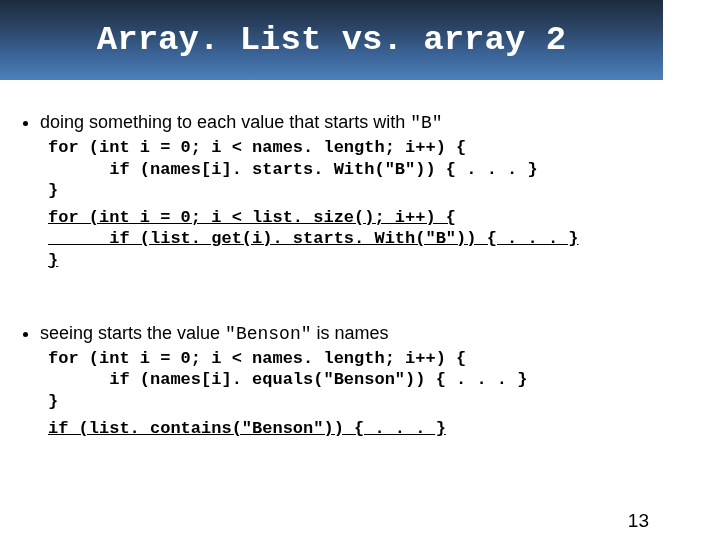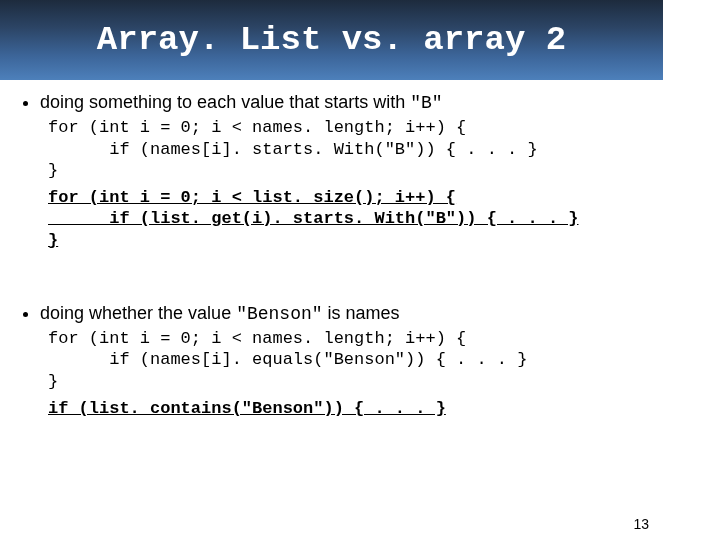--- a/index.html
+++ b/index.html
@@ -29,20 +29,21 @@
     font-family: "Courier New", Courier, monospace;
     font-weight: bold;
     font-size: 34px;
     color: #ffffff;
     line-height: 80px;
     letter-spacing: 0px;
     white-space: nowrap;
   }
   .content {
     padding: 10px 22px 6px 22px;
+    margin-top: 20px;
   }
   ul.bullets {
     margin: 0;
     padding: 0 0 0 18px;
     list-style: disc;
   }
   ul.bullets > li {
     font-size: 18px;
     line-height: 1.35;
     margin-bottom: 2px;
@@ -50,33 +51,34 @@
   .mono-inline {
     font-family: "Courier New", Courier, monospace;
     font-size: 18px;
   }
   pre.code {
     font-family: "Courier New", Courier, monospace;
     font-size: 17px;
     line-height: 1.25;
     margin: 2px 0 6px 26px;
     white-space: pre;
+    font-weight: bold;
   }
   pre.code.bold {
     font-weight: bold;
     text-decoration: underline;
   }
   .gap {
     height: 44px;
   }
   .pagenum {
     position: absolute;
     right: 14px;
     bottom: 8px;
-    font-size: 14px;
+    font-size: 19px;
     color: #000;
   }
 </style>
 </head>
 <body>
 
 <div class="slide">
 
   <div class="title-bar">
     <span class="title-text">Array. List vs. array 2</span>
@@ -95,21 +97,21 @@
 }</pre>
 
     <pre class="code bold">for (int i = 0; i &lt; list. size(); i++) {
       if (list. get(i). starts. With("B")) { . . . }
 }</pre>
 
     <div class="gap"></div>
 
     <ul class="bullets">
       <li>
-        <span>doing whether the value </span><span class="mono-inline">"Benson"</span><span> is names</span>
+        <span>seeing starts the value </span><span class="mono-inline">"Benson"</span><span> is names</span>
       </li>
     </ul>
 
     <pre class="code">for (int i = 0; i &lt; names. length; i++) {
       if (names[i]. equals("Benson")) { . . . }
 }</pre>
 
     <pre class="code bold">if (list. contains("Benson")) { . . . }</pre>
 
   </div>

